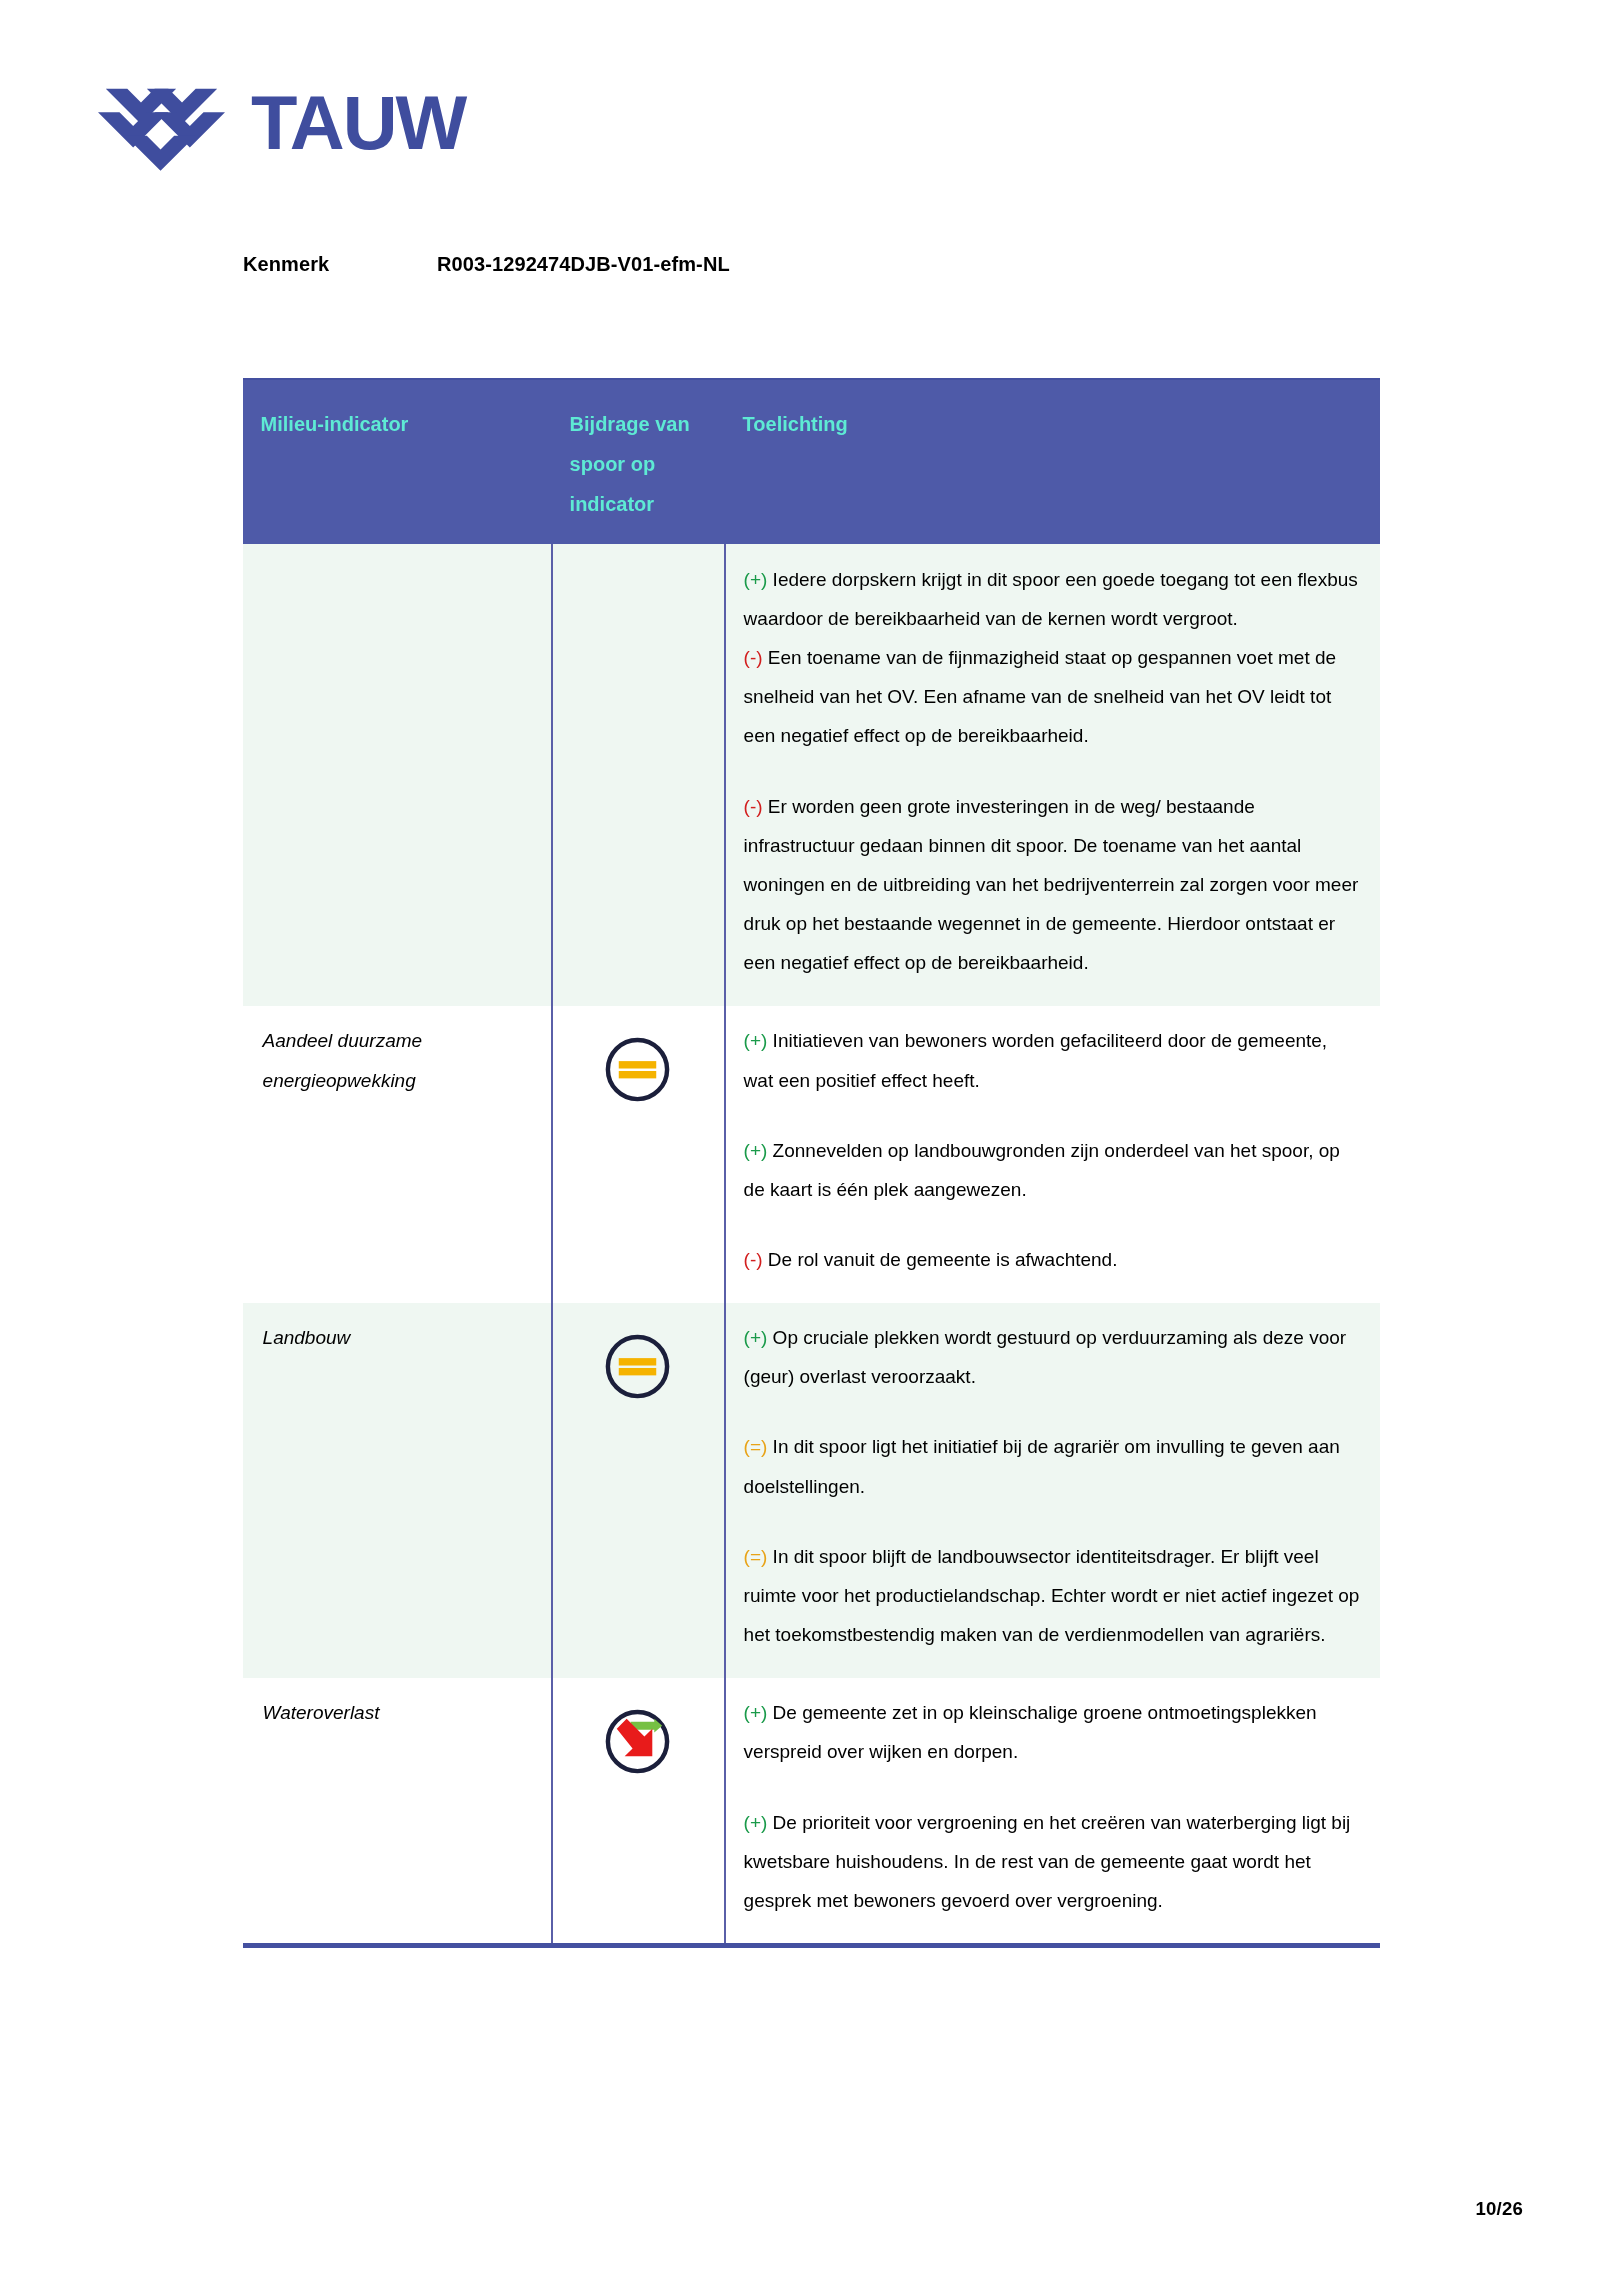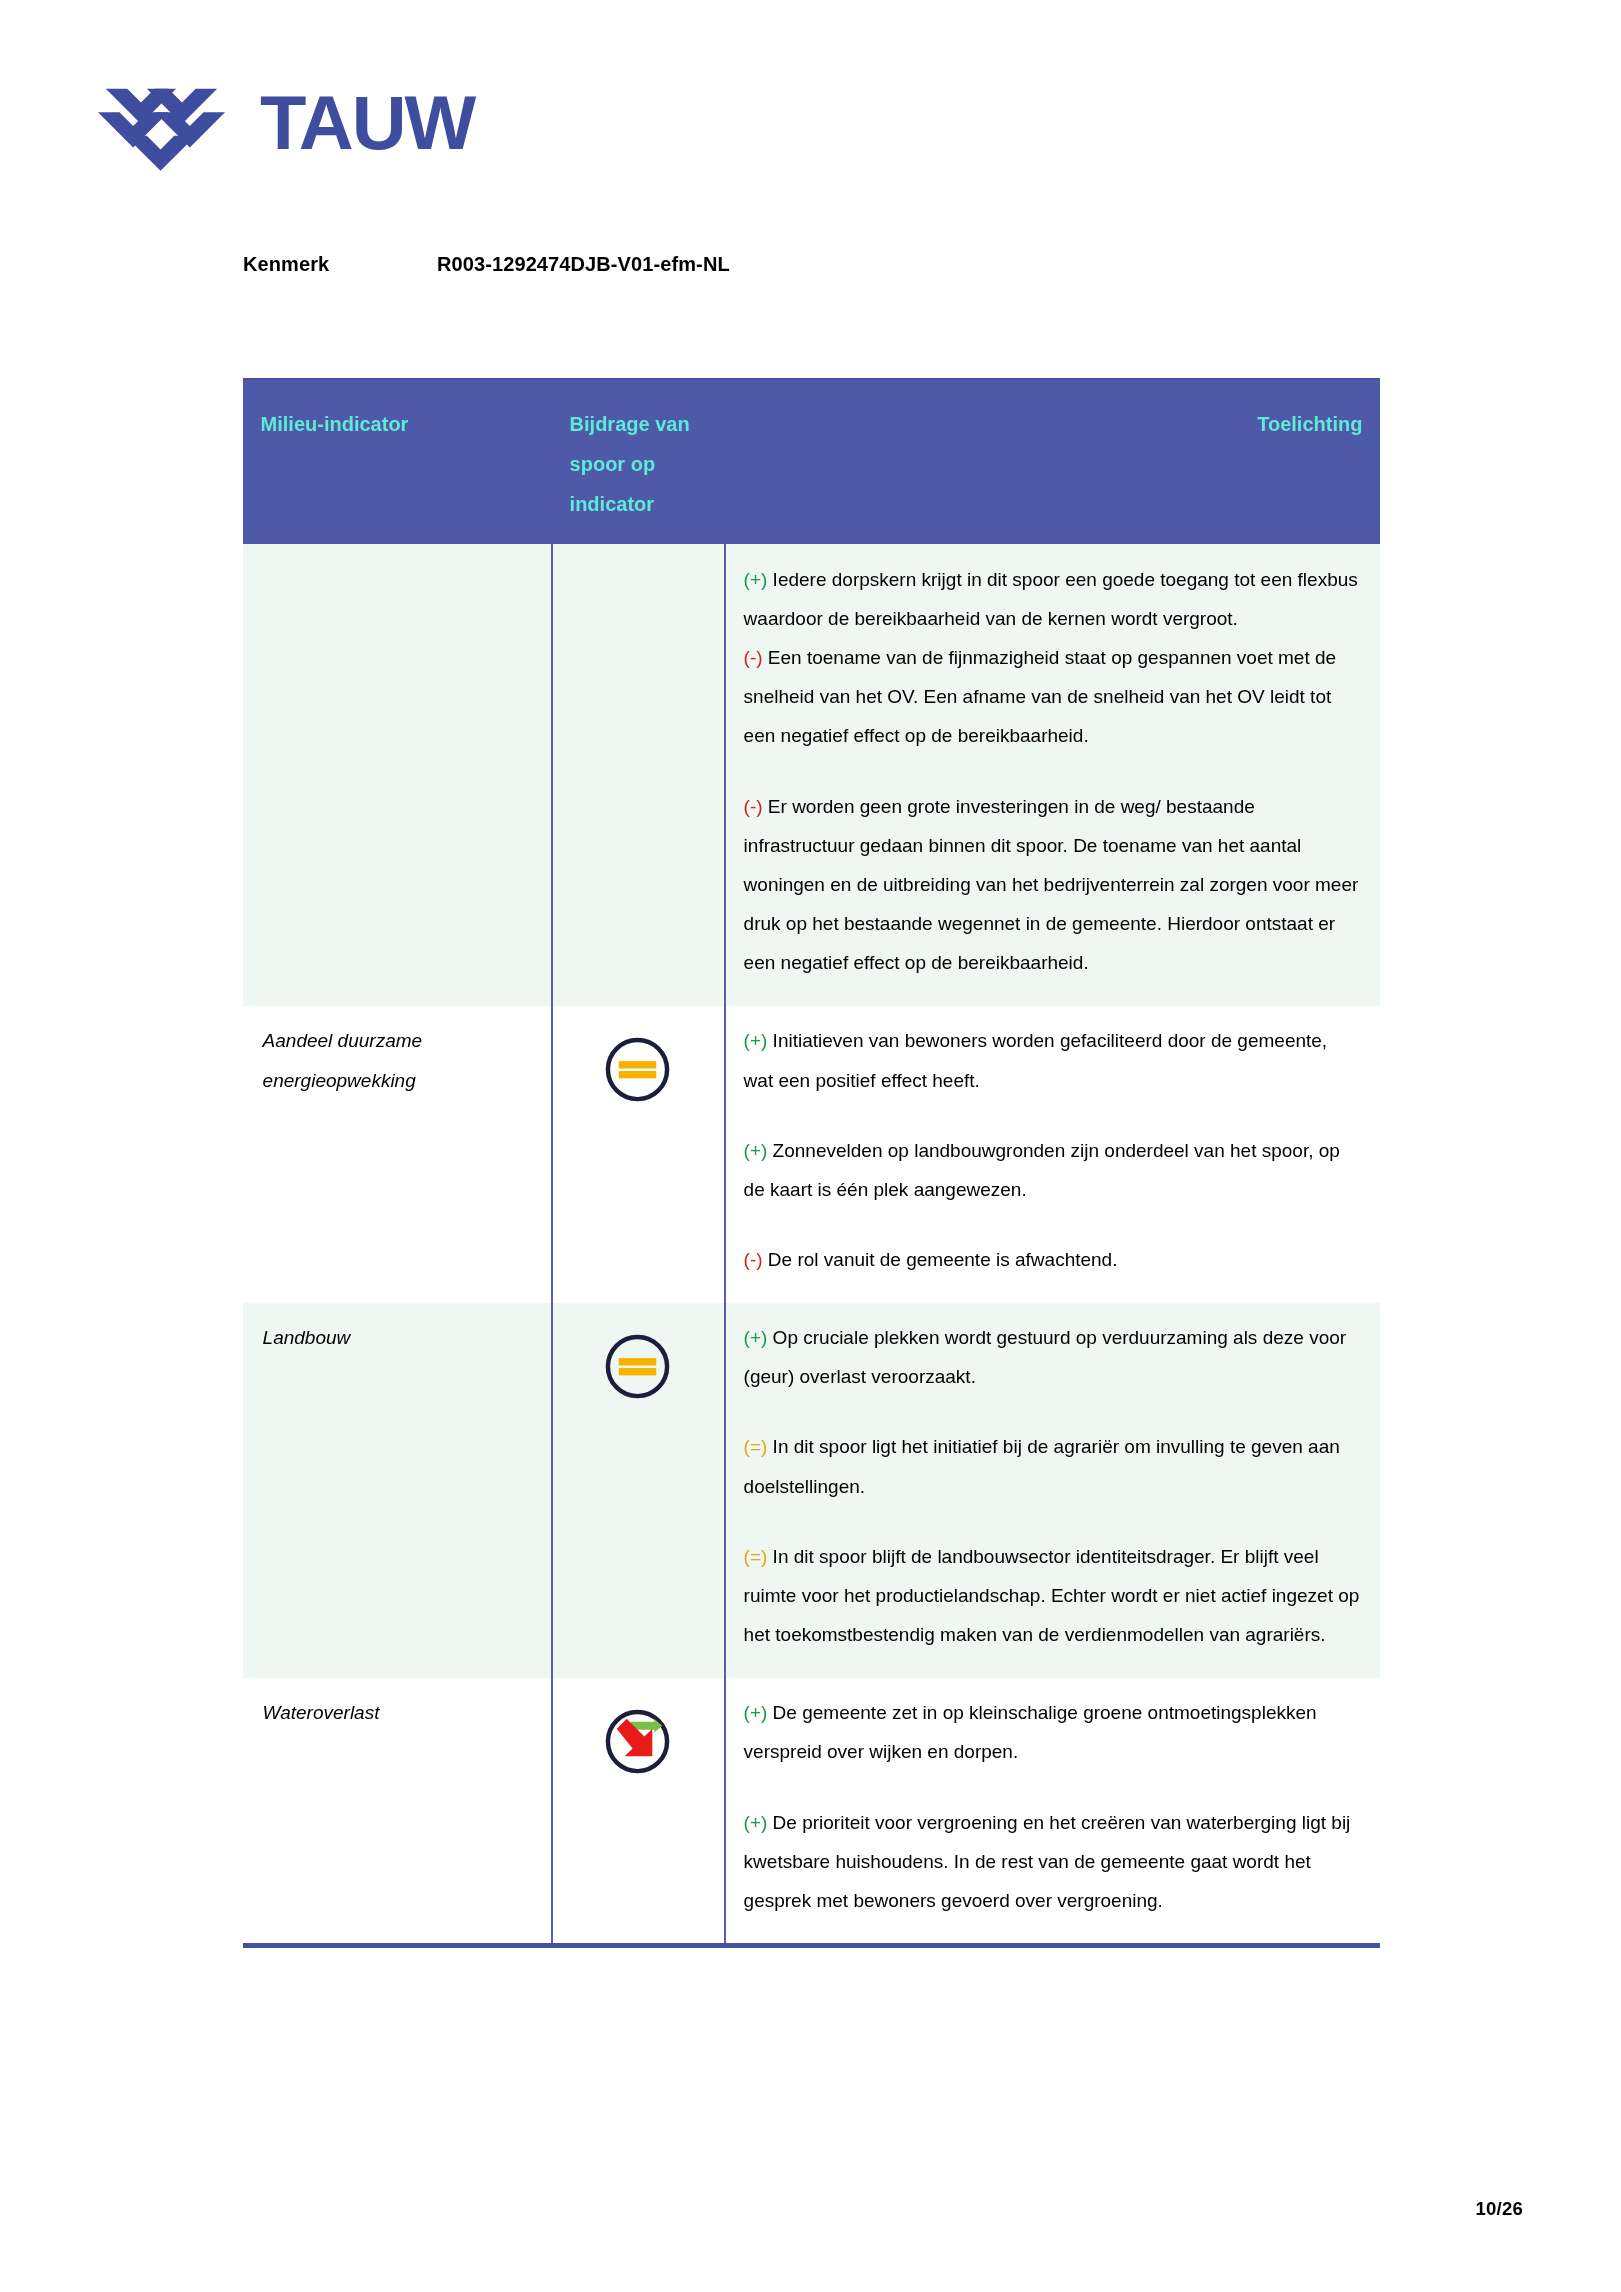--- a/index.html
+++ b/index.html
@@ -17,21 +17,21 @@
     overflow: hidden;
   }
 
   
   .logo-block {
     position: absolute;
     left: 98px;
     top: 69px;
     display: flex;
     align-items: center;
-    gap: 35px;
+    gap: 26px;
   }
   .logo-mark { width: 127px; height: 108px; display: block; }
   .logo-word {
     font-size: 76px;
     font-weight: bold;
     letter-spacing: -2px;
     color: #3f4d9e;
     line-height: 1;
     font-family: "Liberation Sans", sans-serif;
   }
@@ -67,21 +67,21 @@
     color: #5eead4;
     font-weight: bold;
     font-size: 20px;
     text-align: left;
     line-height: 2.02;
     padding: 23.5px 17.6px 19.6px 17.6px;
     border-top: 2.9px solid #4450a0;
   }
   .thead-row th.c1 { width: 309px; }
   .thead-row th.c2 { width: 173px; }
-  .thead-row th.c3 { width: 655px; text-align: right; }
+  .thead-row th.c3 { width: 655px; }
 
   .body-row td {
     font-size: 19px;
     line-height: 2.06;
     padding: 15.7px 19.6px 23.5px 17.6px;
     border-left: 2px solid #5a5fa8;
   }
   .body-row td.col-ind {
     border-left: none;
     font-style: italic;

